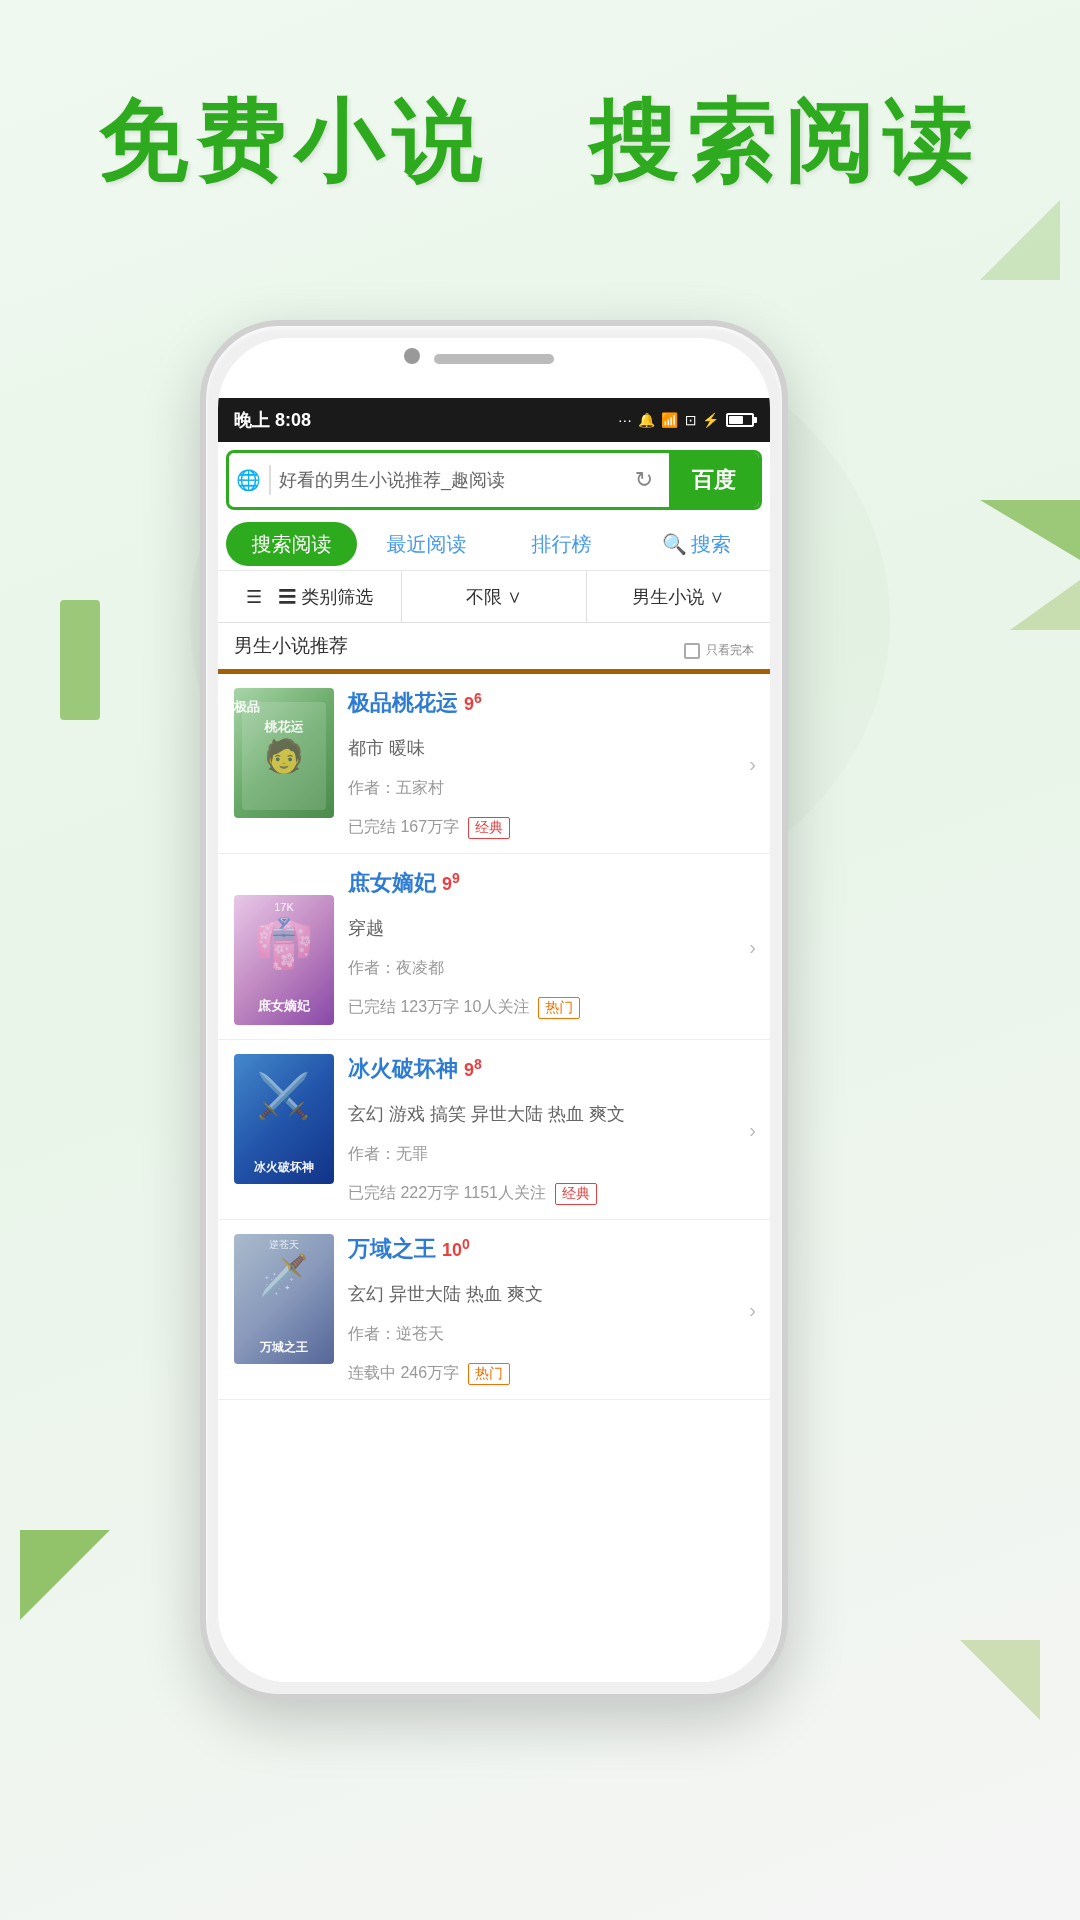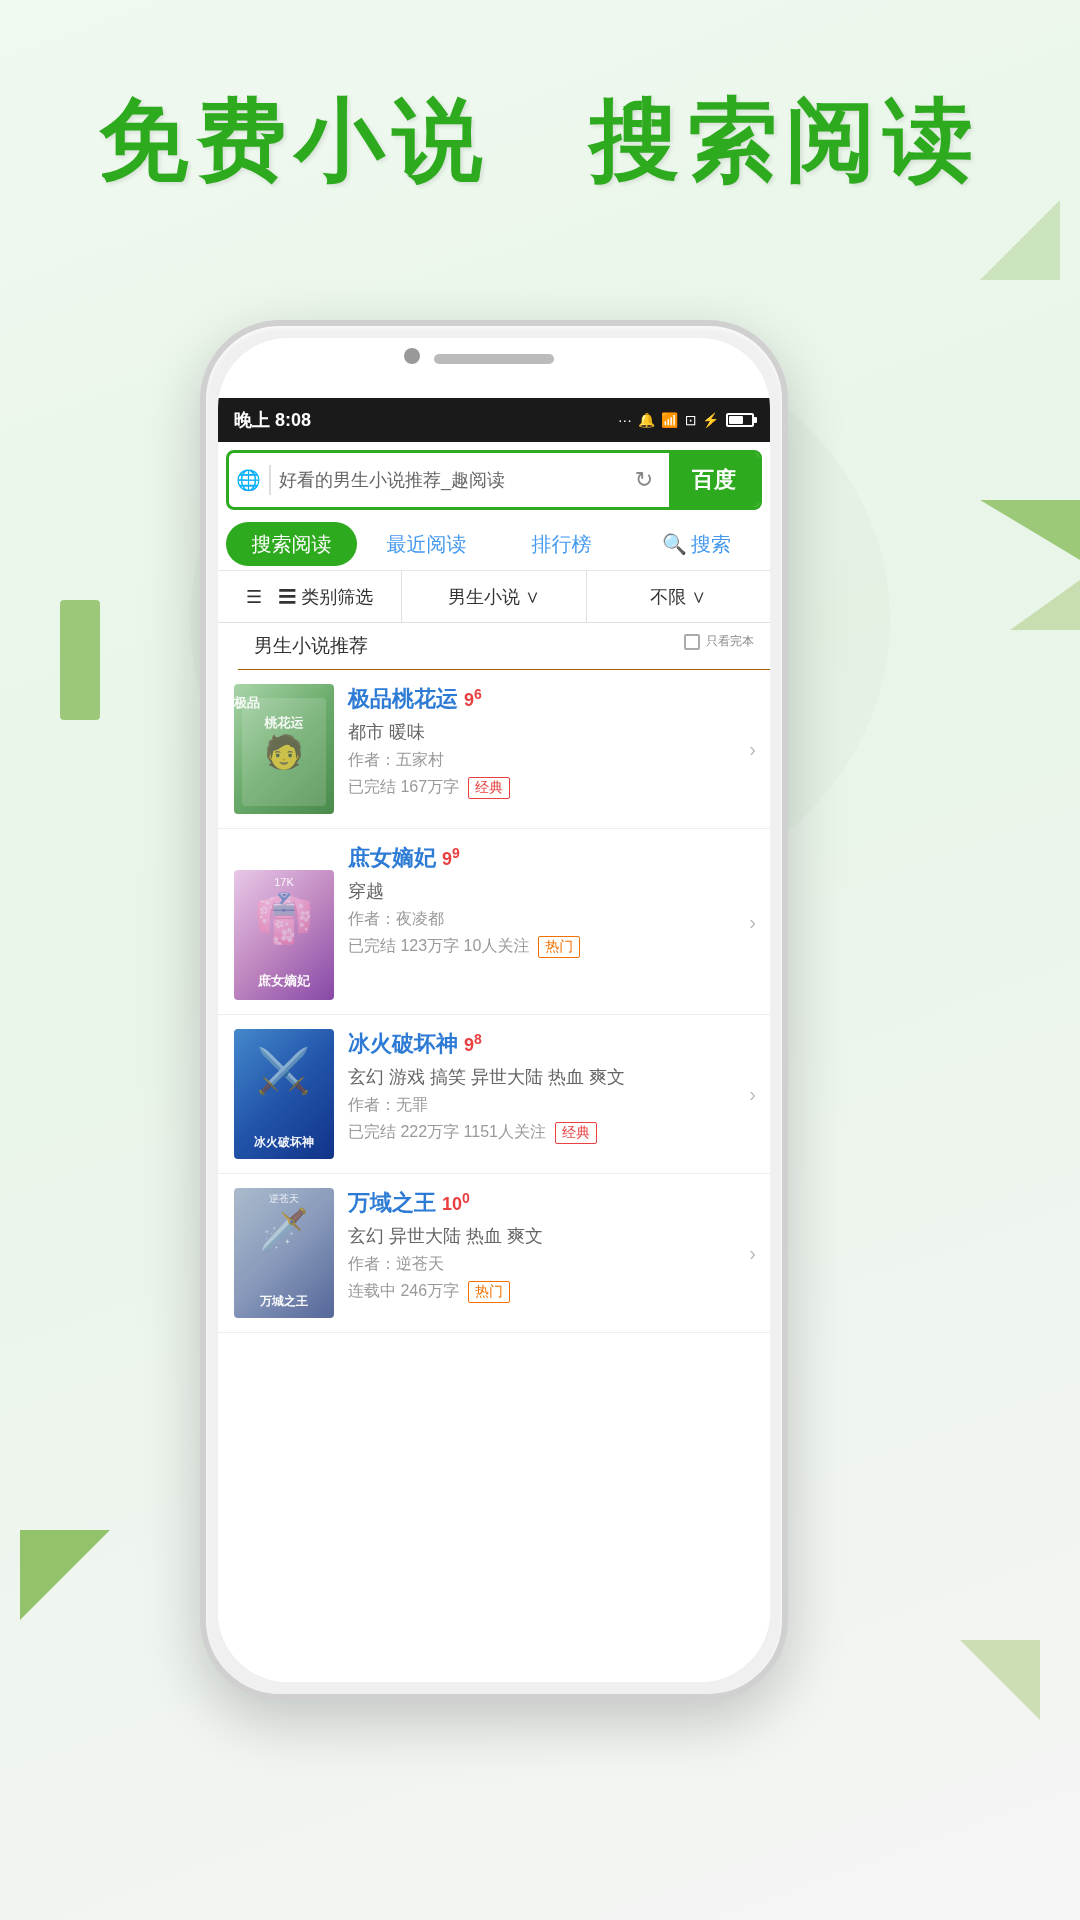--- a/index.html
+++ b/index.html
@@ -307,25 +307,24 @@
       font-size: 18px;
       color: #333;
       border-right: 1px solid #e0e0e0;
       gap: 4px;
     }
     .filter-item:last-child { border-right: none; }
 
     
     .section-header {
       display: flex;
-      align-items: flex-start;
+      align-items: flex-end;
       justify-content: space-between;
       padding: 10px 16px;
-      border-bottom: 1px solid #a16207;
-      margin-left: 20px;
+      border-bottom: 5px solid #a16207;
     }
     .section-title {
       font-size: 19px;
       color: #333;
     }
     .only-complete {
       display: flex;
       align-items: center;
       gap: 6px;
       font-size: 12px;
@@ -355,21 +354,21 @@
       height: 130px;
       border-radius: 4px;
       flex-shrink: 0;
       overflow: hidden;
       position: relative;
     }
     .book-info {
       flex: 1;
       display: flex;
       flex-direction: column;
-      gap: 6px;
+      gap: 18px;
     }
     .book-title-row {
       display: flex;
       align-items: baseline;
       gap: 6px;
     }
     .book-title {
       font-size: 22px;
       color: #2d7bd4;
       font-weight: 600;
@@ -490,24 +489,24 @@
             <span>搜索</span>
           </div>
         </div>
 
         <div class="filter-bar">
           <div class="filter-item">
             <span>☰</span>
             <span style="margin-left:12px">☰ 类别筛选</span>
           </div>
           <div class="filter-item">
+            <span>不限 ∨</span>
+          </div>
+          <div class="filter-item">
             <span>男生小说 ∨</span>
-          </div>
-          <div class="filter-item">
-            <span>不限 ∨</span>
           </div>
         </div>
 
         <div class="section-header">
           <span class="section-title">男生小说推荐</span>
           <div class="only-complete">
             <div class="checkbox"></div>
             <span>只看完本</span>
           </div>
         </div>

